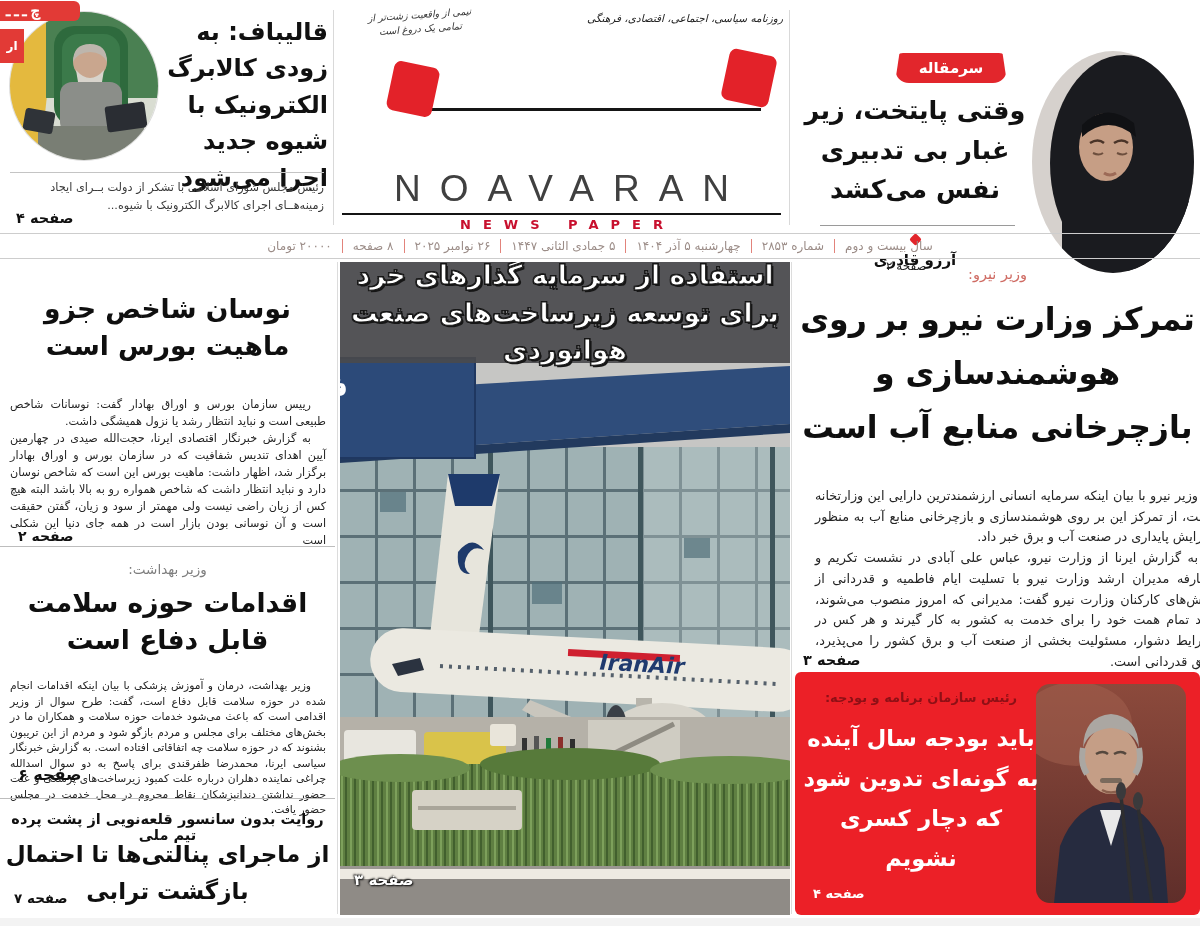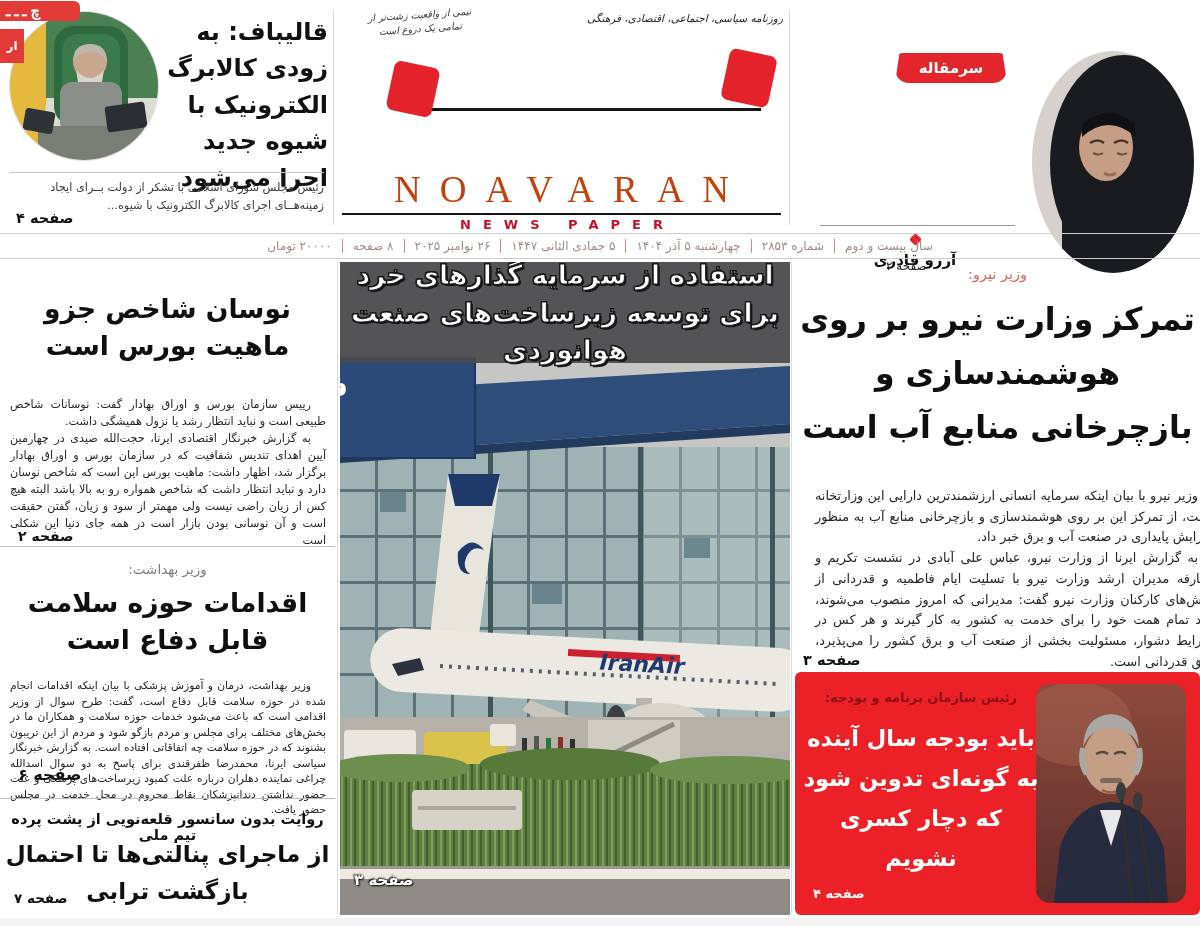--- a/index.html
+++ b/index.html
@@ -20,21 +20,21 @@
     color:#fff; font-weight:bold; font-size:12px; display:flex; align-items:center; justify-content:center; }
 
   .masthead { position:absolute; left:334px; top:0; width:455px; height:232px; }
   .slogan-right { position:absolute; right:6px; top:12px; font-size:10.5px; color:#222; font-style:italic; }
   .slogan-left { position:absolute; left:26px; top:8px; width:120px; font-size:9.5px; color:#333; text-align:center; transform:rotate(-4deg); font-style:italic; line-height:1.5; }
   .logo-line { position:absolute; left:70px; right:28px; top:108px; height:3px; background:#151515; z-index:1; }
   .logo-diamond { position:absolute; background:#e32229; border-radius:7px; transform:rotate(12deg); z-index:1; }
   .ld-l { left:56px; top:64px; width:46px; height:50px; }
   .ld-r { right:16px; top:52px; width:48px; height:52px; }
   .logo-fa { position:absolute; left:0; right:0; top:16px; text-align:center; font-size:106px; font-weight:bold; color:#0e0e0e; line-height:1.0; z-index:2; letter-spacing:-3px; }
-  .logo-en { position:absolute; left:0; right:0; top:168px; text-align:center; font-family:Liberation Serif, serif; font-size:37px; color:#c2410c; letter-spacing:19px; text-indent:19px; direction:ltr; }
+  .logo-en { position:absolute; left:0; right:0; top:168px; text-align:center; font-family:Liberation Sans, sans-serif; font-size:37px; color:#404040; letter-spacing:19px; text-indent:19px; direction:ltr; }
   .logo-en-rule { position:absolute; left:8px; right:8px; top:213px; height:2px; background:#141414; }
   .logo-sub { position:absolute; left:0; right:0; top:217px; text-align:center; font-size:13px; color:#c8102e; letter-spacing:12px; text-indent:12px; direction:ltr; font-weight:bold; }
 
   .editorial { position:absolute; left:790px; top:0; width:410px; height:232px;margin-top:45px; }
   .ed-photo { position:absolute; right:6px; top:6px; width:162px; height:222px; border-radius:50% / 50%; overflow:hidden; }
   .ed-ribbon { position:absolute; left:105px; top:8px; width:112px; height:30px; background:#e2262c; color:#fff; font-size:15px; font-weight:bold;
     display:flex; align-items:center; justify-content:center; border-radius:8px 8px 14px 14px; clip-path:polygon(4% 0,96% 0,100% 100%,0 100%); }
   .ed-headline { position:absolute; left:10px; top:46px; width:230px; text-align:center; font-size:25.5px; font-weight:bold; line-height:1.55; color:#111; }
   .ed-div { position:absolute; left:30px; top:180px; width:195px; height:1px; background:#9a9a9a; }
   .ed-author { position:absolute; left:10px; top:190px; width:230px; display:flex; align-items:center; justify-content:center; gap:7px; font-size:15px; font-weight:bold; color:#111;flex-direction:column; }
@@ -152,20 +152,21 @@
         <rect x="30" y="150" width="132" height="72" fill="#1a1b1f"></rect>
         <ellipse cx="74" cy="96" rx="27" ry="34" fill="#c69e85"></ellipse>
         <path d="M50,74 Q74,50 102,72 L104,86 Q76,62 50,86 Z" fill="#101114"></path>
         <path d="M58,92 q8,-5 14,0" stroke="#4a3428" stroke-width="2.5" fill="none"></path>
         <path d="M82,92 q8,-5 14,0" stroke="#4a3428" stroke-width="2.5" fill="none"></path>
         <path d="M61,102 q6,3 10,0 M85,102 q6,3 10,0" stroke="#6d4f3e" stroke-width="2" fill="none"></path>
         <path d="M72,122 q6,4 12,0" stroke="#9c6a57" stroke-width="3" fill="none"></path>
       </svg>
     </div>
     <div class="ed-ribbon">سرمقاله</div>
+    <div class="ed-headline">وقتی پایتخت، زیر غبار بی تدبیری نفس می‌کشد</div>
     <div class="ed-div"></div>
     <div class="ed-author">
       <span class="diamond"></span>
       <span>آرزو قادری</span>
     </div>
     <div class="ed-page">صفحه ۲</div>
   </div>
 
   <div class="dateline">
     <span class="item">سال بیست و دوم</span>

